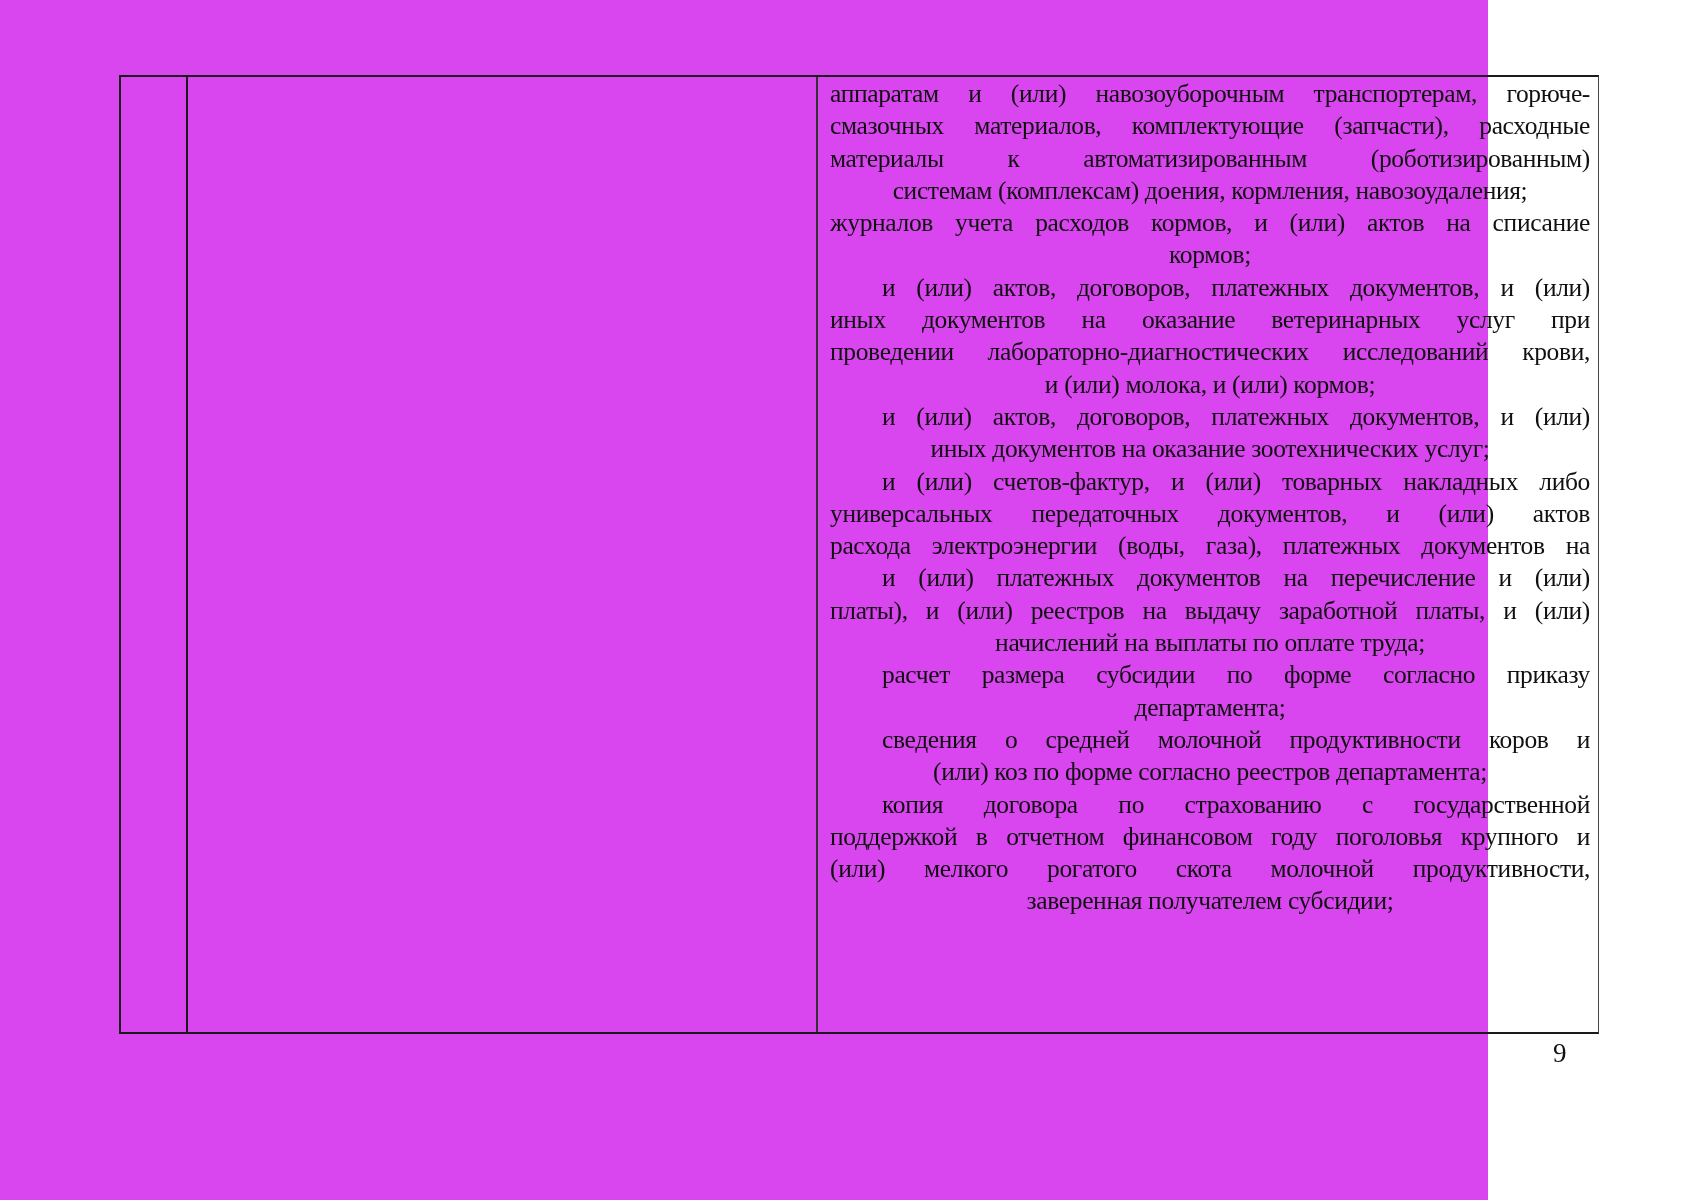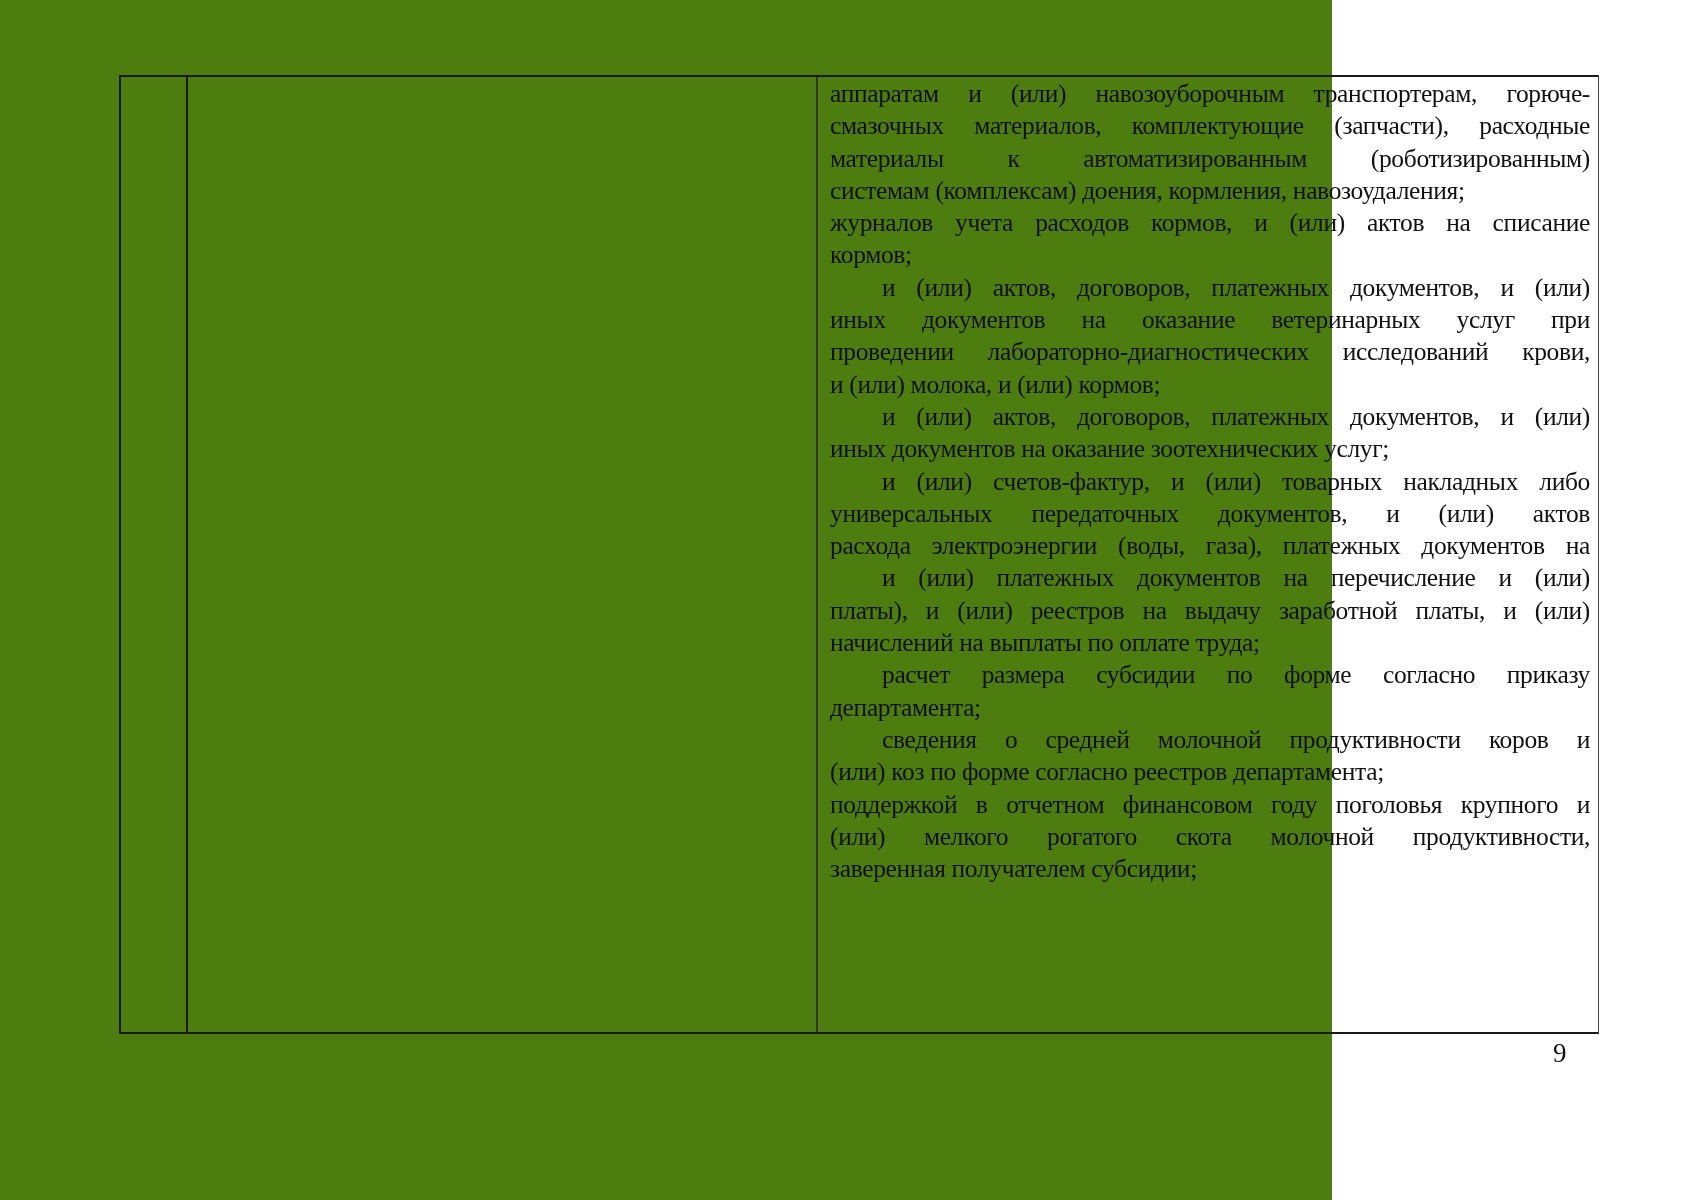--- a/index.html
+++ b/index.html
@@ -11,22 +11,22 @@
       width: 1682px;
       height: 1200px;
       position: relative;
       overflow: hidden;
       font-family: "Liberation Serif", "DejaVu Serif", serif;
       color: #111111;
     }
     .page {
       position: absolute;
       left: 0; top: 0;
-      width: 1332px; height: 1200px;
-      background: #4d7c0f;
+      width: 1488px; height: 1200px;
+      background: #d946ef;
     }
     .table {
       position: absolute;
       left: 119px;
       top: 75px;
       width: 1480px;
       height: 959px;
       border: 2px solid #1a1a1a;
       border-right: 1.5px solid #444;
       box-sizing: border-box;
@@ -52,20 +52,21 @@
       top: 1px;
       width: 760px;
     }
     .line {
       height: 32.3px;
       line-height: 32.3px;
       font-size: 25.5px;
       white-space: nowrap;
       overflow: visible;
       letter-spacing: -0.35px;
+      text-align: center;
     }
     .line.justify {
       text-align: justify;
       text-align-last: justify;
       white-space: normal;
       overflow: hidden;
     }
     .line.indent {
       padding-left: 52px;
     }
@@ -119,20 +120,21 @@
         </div>
         <div>
           <div class="line justify indent">расчет размера субсидии по форме согласно приказу</div>
           <div class="line">департамента;</div>
         </div>
         <div>
           <div class="line justify indent">сведения о средней молочной продуктивности коров и</div>
           <div class="line">(или) коз по форме согласно реестров департамента;</div>
         </div>
         <div>
+          <div class="line justify indent">копия договора по страхованию с государственной</div>
           <div class="line justify">поддержкой в отчетном финансовом году поголовья крупного и</div>
           <div class="line justify">(или) мелкого рогатого скота молочной продуктивности,</div>
           <div class="line">заверенная получателем субсидии;</div>
         </div>
       </div>
   </div>
   <div class="page-number">9</div>
 </div>
 
 </body></html>

